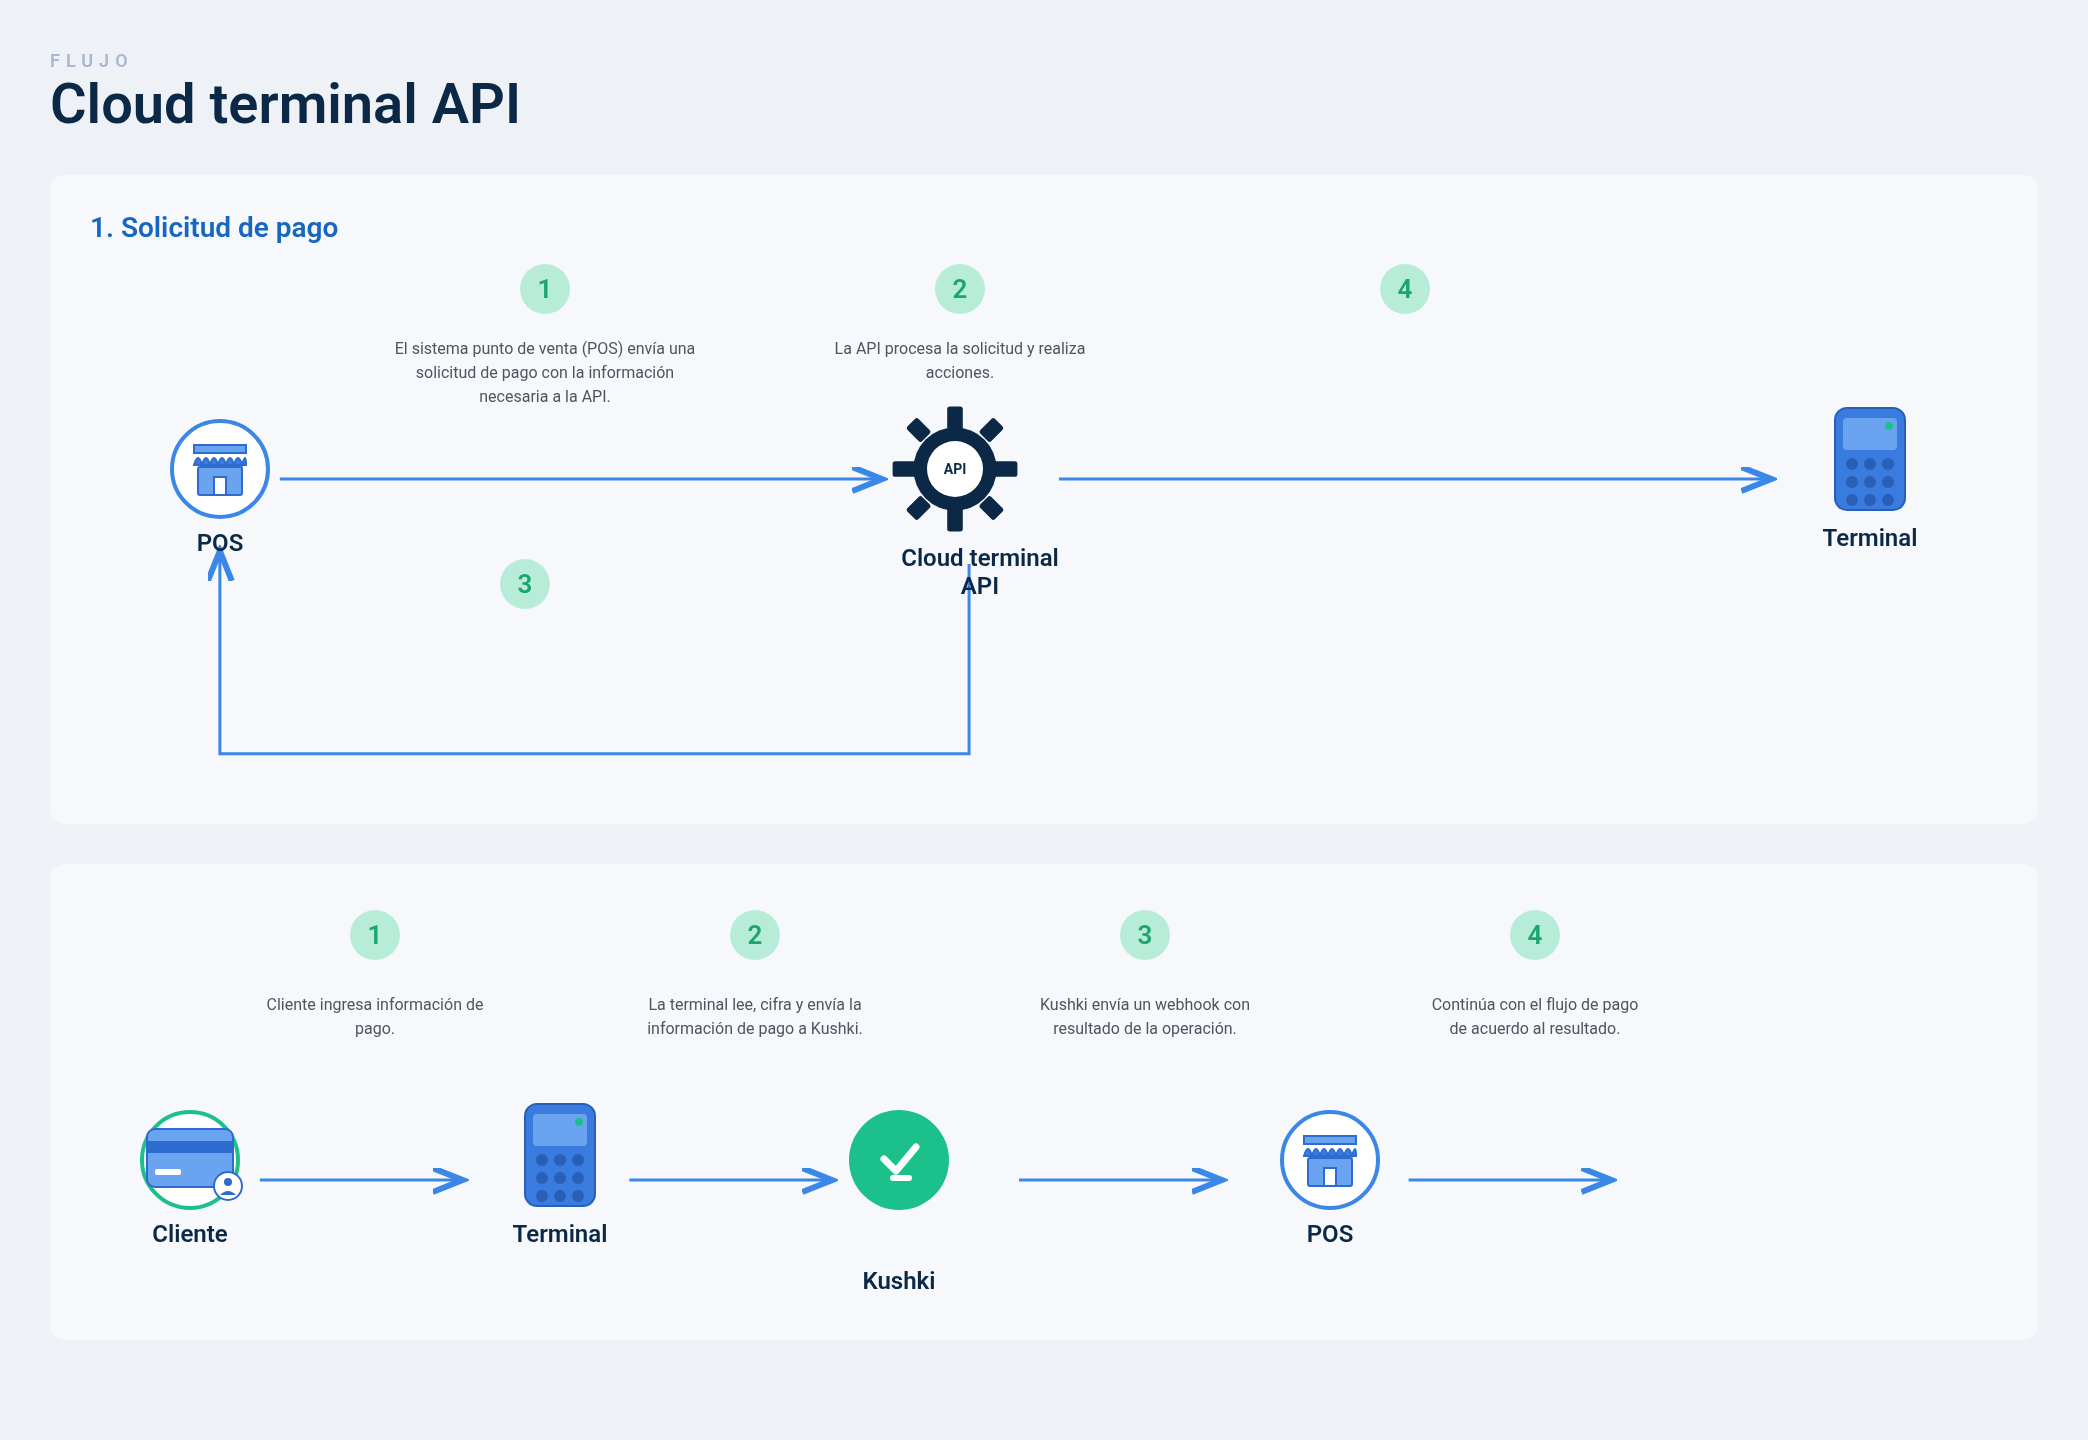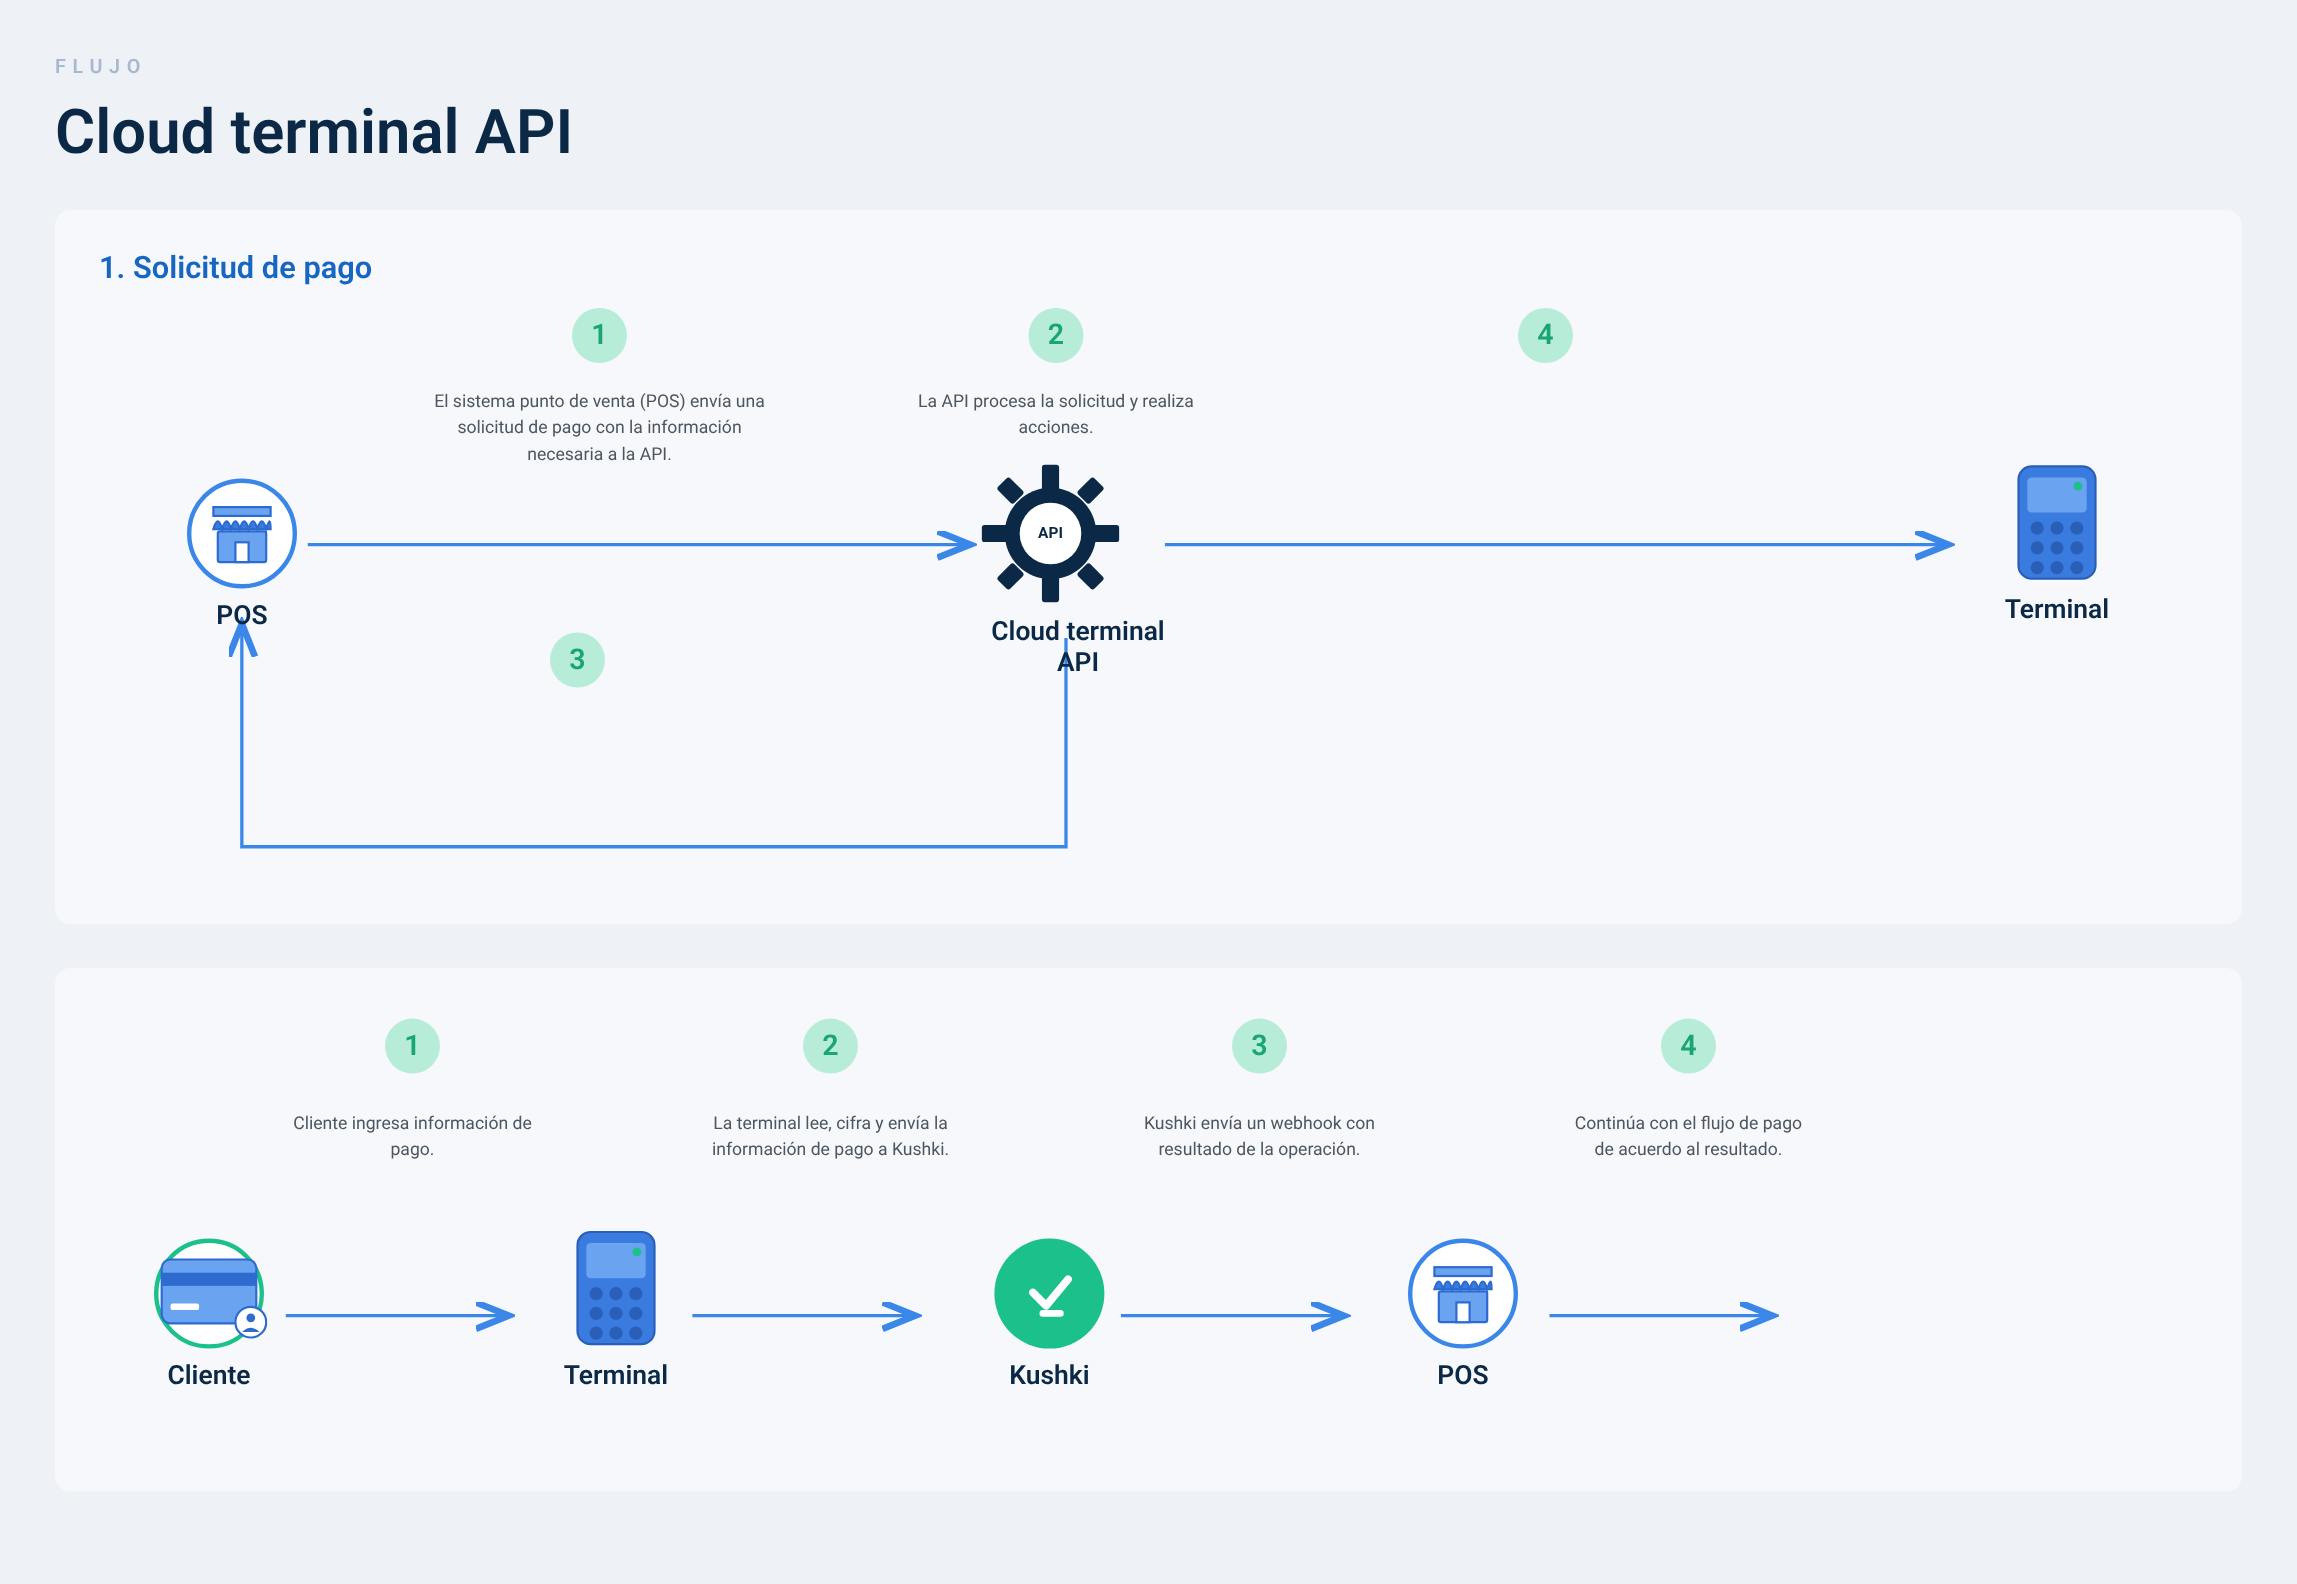--- a/index.html
+++ b/index.html
@@ -10,21 +10,21 @@
   height: 1440px;
   padding: 50px;
   color: #353a44;
 }
 .canvas { width: 100%; }
 .eyebrow {
   font-size: 18px;
   letter-spacing: 6px;
   color: #a8b8d0;
   font-weight: 600;
-  margin-bottom: 16px;
+  margin-bottom: 0;
 }
 .main-title {
   font-size: 56px;
   font-weight: 600;
   color: #0b2946;
   margin-bottom: 38px;
 }
 .section {
   background: #f6f8fb;
   border-radius: 14px;
@@ -238,21 +238,21 @@
           <circle cx="58" cy="22" r="4" fill="#1cc08a"></circle>
         </svg>
         <div class="node-label">Terminal</div>
       </div>
 
       <div class="s2-col s2-step-col" style="position:absolute; left:555px;">
         <div class="badge">2</div>
         <div class="step-text">La terminal lee, cifra y envía la información de pago a Kushki.</div>
       </div>
 
-      <div class="s2-col s2-node-col" style="position:absolute; left:784px;">
+      <div class="s2-col s2-node-col" style="position:absolute; left:729px;gap:47px;">
         <div class="check-circle">
           <svg width="54" height="54" viewBox="0 0 54 54">
             <path d="M12 26 L24 38 L44 14" fill="none" stroke="#fff" stroke-width="7" stroke-linecap="round" stroke-linejoin="round"></path>
             <rect x="18" y="42" width="22" height="6" rx="3" fill="#fff"></rect>
           </svg>
         </div>
         <div class="node-label">Kushki</div>
       </div>
 
       <div class="s2-col s2-step-col" style="position:absolute; left:945px;">

